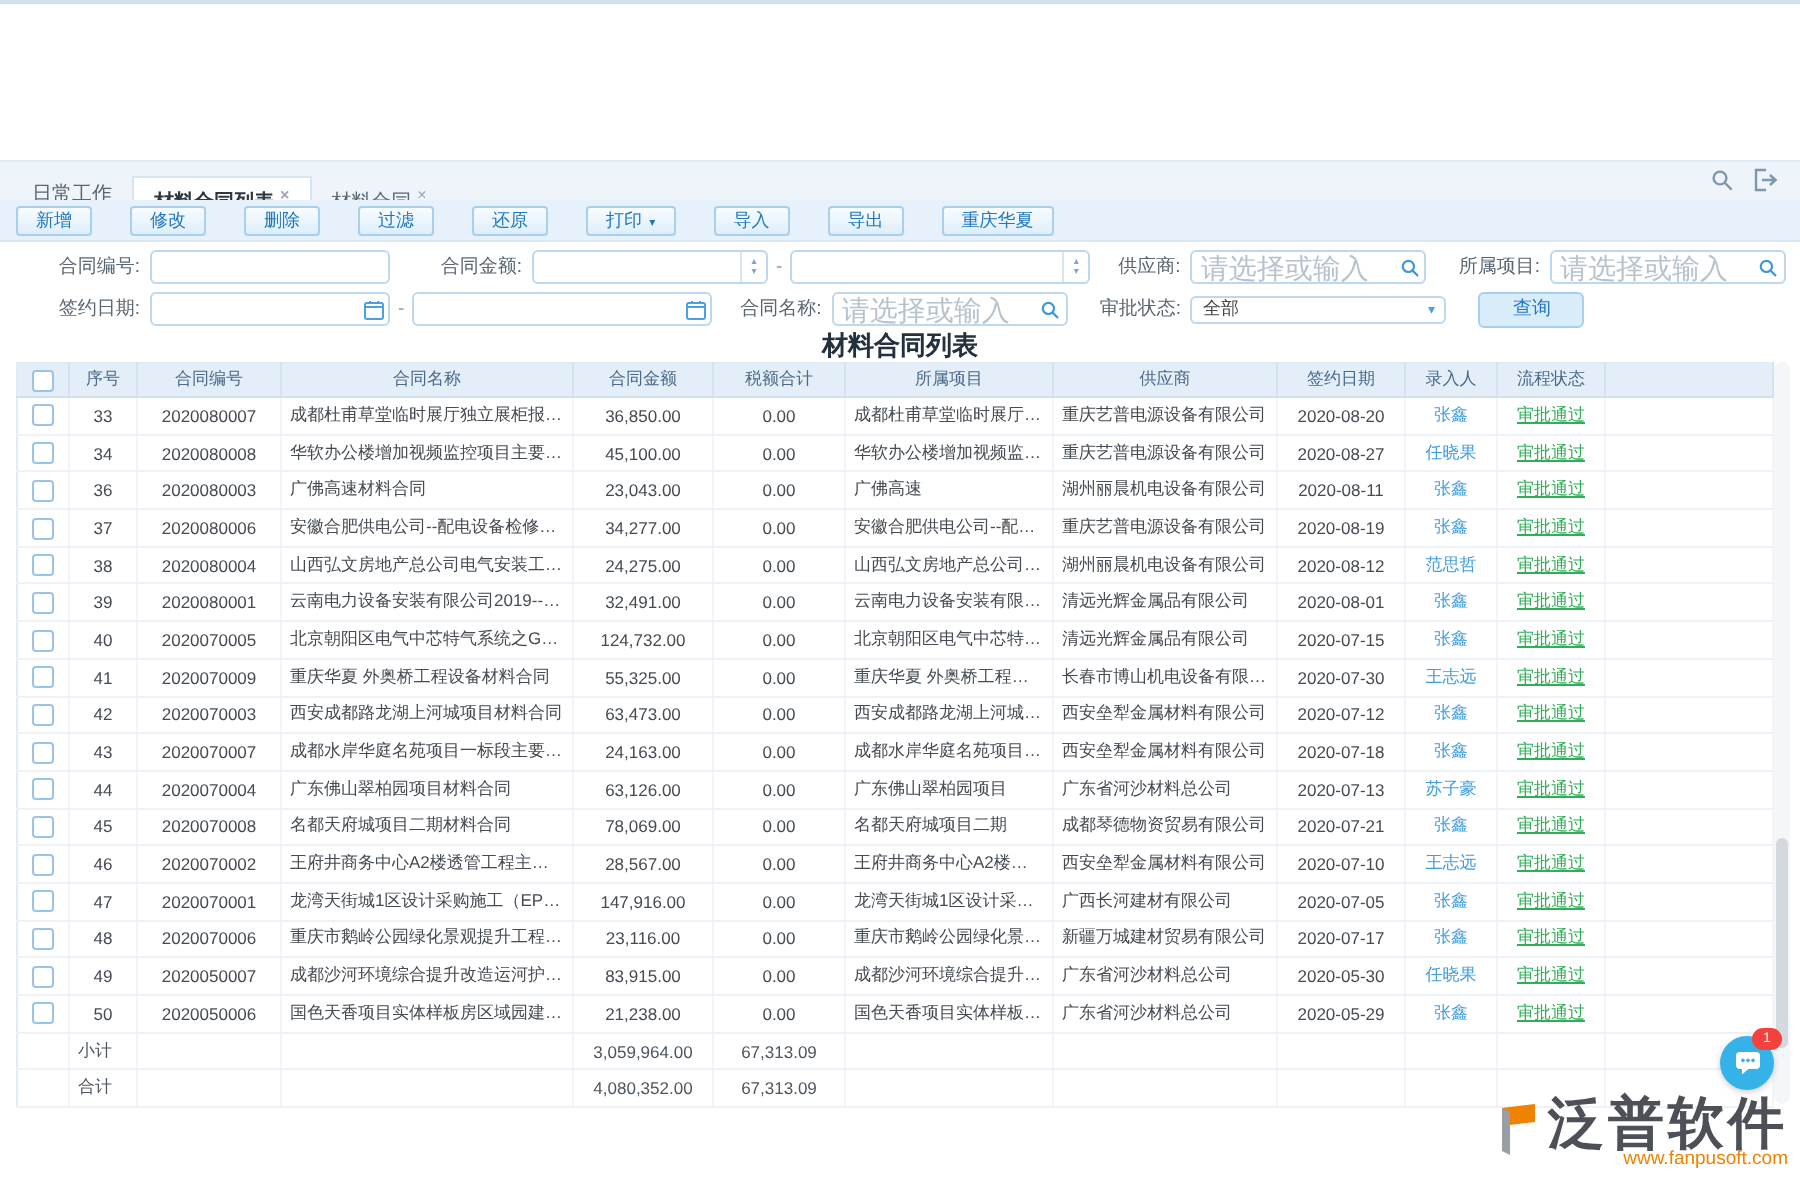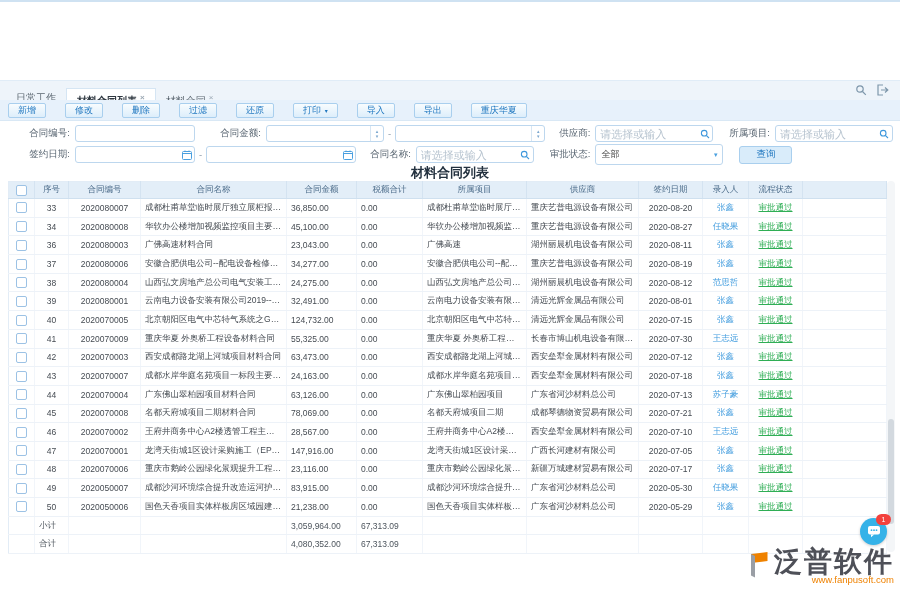--- a/index.html
+++ b/index.html
@@ -24,42 +24,42 @@
         background:linear-gradient(#f8fcfe,#ddeefb);border:1px solid #a9cfee;border-radius:2px;cursor:pointer;
         font-family:inherit;white-space:nowrap;}
   .tbtn .caret{font-size:6px;margin-left:2px;}
 
   
   .filters{position:absolute;top:122px;left:8px;width:900px;height:41px;background:#fff;font-size:9.5px;color:#5a6773;}
   .frow{display:flex;align-items:center;height:19px;margin-top:2px;}
   .flabel{text-align:right;margin-right:5px;white-space:nowrap;}
   .inp{position:relative;height:17px;border:1px solid #bdd7ee;border-radius:3px;background:#fff;
        display:flex;align-items:center;box-sizing:border-box;}
-  .inp input{border:none;outline:none;flex:1;font-size:11px;padding:0 4px;color:#333;min-width:0;background:transparent;font-family:inherit;}
+  .inp input{border:none;outline:none;flex:1;font-size:14px;padding:0 4px;color:#333;min-width:0;background:transparent;font-family:inherit;}
   .inp input::placeholder{color:#b6c3cf;}
   .spin{width:12px;align-self:stretch;border-left:1px solid #d7e6f3;display:flex;flex-direction:column;
         align-items:center;justify-content:center;color:#7aa7cf;font-size:5px;line-height:5px;cursor:pointer;}
   .icon-in{width:15px;display:flex;align-items:center;justify-content:center;}
   .dash{margin:0 4px;color:#8a99a8;}
-  .select{height:21px;border:1px solid #bdd7ee;border-radius:3px;display:flex;align-items:center;
+  .select{height:14px;border:1px solid #bdd7ee;border-radius:3px;display:flex;align-items:center;
           justify-content:space-between;padding:0 5px;box-sizing:border-box;font-size:9px;color:#444;cursor:pointer;}
   .select .caret{font-size:7px;color:#4aa0e0;}
   .query-btn{height:18px;padding:0 16px;background:#d9ecfa;border:1px solid #a9cfee;border-radius:3px;
              color:#2178c0;font-size:9.5px;margin-left:16px;cursor:pointer;font-family:inherit;}
 
   
   .tbl-title{position:absolute;top:164px;left:0;width:900px;text-align:center;font-size:13px;font-weight:bold;color:#23313f;}
   .grid{position:absolute;top:181px;left:8px;width:878px;border-collapse:collapse;table-layout:fixed;
         font-size:8.5px;border:1px solid #e2ecf6;}
   .grid th{height:16px;background:#e3eef8;color:#4a6a88;font-weight:normal;
            border-right:1px solid #d4e3f1;border-bottom:1px solid #cfe0ef;font-size:8.5px;padding:0 2px;white-space:nowrap;overflow:hidden;}
   .grid td{height:17.7px;border-bottom:1px solid #edf2f8;border-right:1px solid #f1f5fa;
            padding:0 4px;white-space:nowrap;overflow:hidden;text-overflow:ellipsis;color:#454b52;}
   .ta-c{text-align:center;}
-  .ta-r{text-align:left;}
+  .ta-r{text-align:center;}
   .blue{color:#419cde;}
   .green{color:#2fae55;text-decoration:underline;}
   tr.sel td{background:#e9f5fd;color:#f19a52;}
   tr.sel td .blue,tr.sel td.blue{color:#f19a52;}
   tr.sel td .green{color:#2fae55;}
   .cb{display:inline-block;width:9px;height:9px;border:1px solid #9cc2e5;border-radius:2px;background:#fff;vertical-align:middle;cursor:pointer;}
   tr.foot td{background:#fff;color:#4d555d;}
 
   
   .vscroll{position:absolute;right:5px;top:181px;width:8px;height:371px;background:#f4f6f8;border-radius:4px;}

